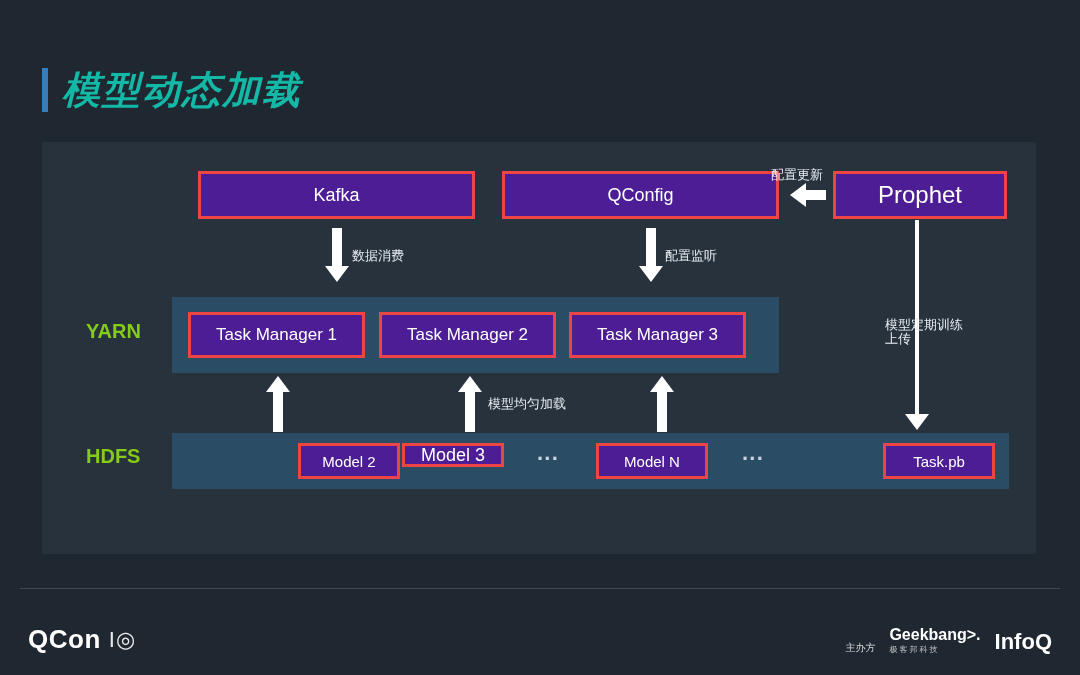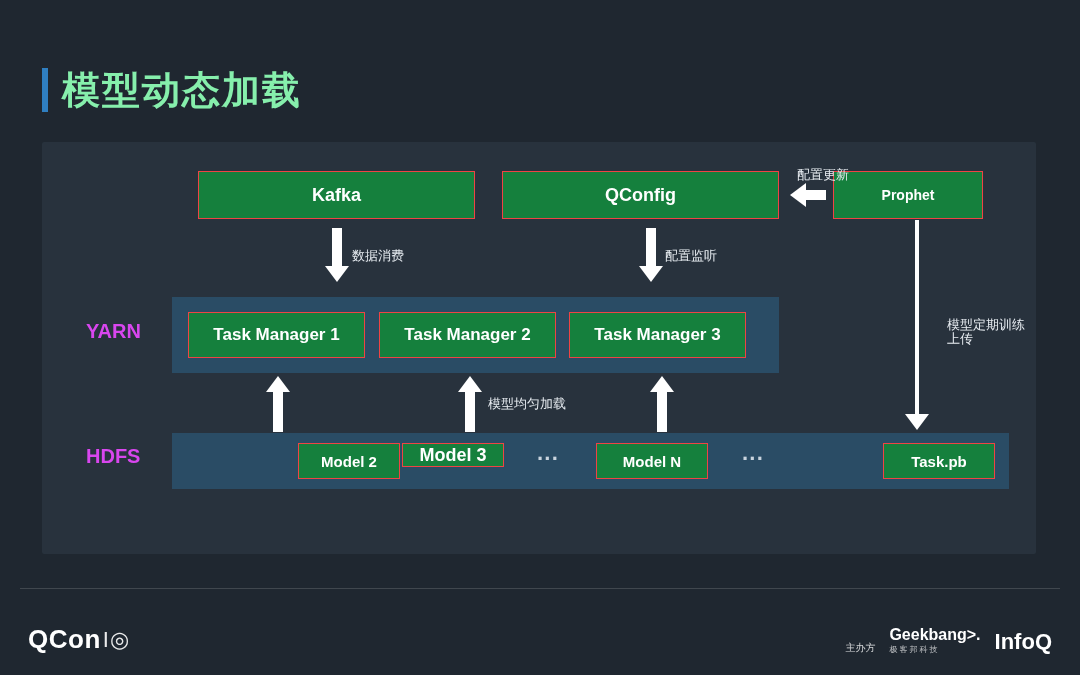--- a/index.html
+++ b/index.html
@@ -16,45 +16,46 @@
     height: 44px;
     display: flex;
     align-items: center;
   }
   .title-bar .accent {
     width: 6px; height: 44px;
     background: #2f7fc1;
     margin-right: 14px;
   }
   .title-bar .title {
-    color: #86efac;
+    color: #14b8a6;
     font-size: 38px;
     font-weight: 700;
     letter-spacing: 2px;
+    font-style: italic;
   }
   .panel {
     position: absolute;
     left: 42px; top: 142px;
     width: 994px; height: 412px;
     background: #28323d;
     border-radius: 2px;
   }
   .box {
     position: absolute;
-    background: #15803d;
-    border: 1px solid #ef4444;
+    background: #4c1d95;
+    border: 3px solid #ef4444;
     display: flex;
     align-items: center;
     justify-content: center;
-    font-weight: 700;
+    font-weight: 400;
     color: #fff;
   }
   .box.w-kafka   { left: 156px; top: 29px;  width: 277px; height: 48px; font-size: 18px; }
   .box.w-qconfig { left: 460px; top: 29px;  width: 277px; height: 48px; font-size: 18px; }
-  .box.w-prophet { left: 791px; top: 29px;  width: 150px; height: 48px; font-size: 14px; }
+  .box.w-prophet { left: 791px; top: 29px;  width: 174px; height: 48px; font-size: 24px; }
 
   .yarn-frame {
     position: absolute;
     left: 130px; top: 155px;
     width: 607px; height: 76px;
     background: #2a4c65;
     border: 1px solid #2a4c65;
   }
   .box.tm1 { left: 146px; top: 170px; width: 177px; height: 46px; font-size: 17px; }
   .box.tm2 { left: 337px; top: 170px; width: 177px; height: 46px; font-size: 17px; }
@@ -70,30 +71,30 @@
   .box.m1 { left: 142px; top: 301px; width: 102px; height: 36px; font-size: 15px; }
   .box.m2 { left: 256px; top: 301px; width: 102px; height: 36px; font-size: 15px; }
   .box.m3 { left: 360px; top: 301px; width: 102px; height: 24px; font-size: 18px; }
   .box.mn { left: 554px; top: 301px; width: 112px; height: 36px; font-size: 15px; }
   .box.mpb{ left: 841px; top: 301px; width: 112px; height: 36px; font-size: 15px; }
 
   .dots { position:absolute; color:#c9d4de; font-size: 22px; font-weight:700; }
   .dots.d1 { left: 495px; top: 304px; }
   .dots.d2 { left: 700px; top: 304px; }
 
-  .sec-label { position:absolute; color:#d946ef; font-weight:700; font-size:20px; }
+  .sec-label { position:absolute; color:#84cc16; font-weight:700; font-size:20px; }
   .sec-label.yarn { left: 44px; top: 178px; }
   .sec-label.hdfs { left: 44px; top: 303px; }
 
   .anno { position:absolute; color:#e8edf2; font-size: 13px; }
   .anno.a1 { left: 310px; top: 105px; }
   .anno.a2 { left: 623px; top: 105px; }
-  .anno.a3 { left: 755px; top: 24px; text-align: right; }
+  .anno.a3 { left: 729px; top: 24px; text-align: right; }
   .anno.a4 { left: 446px; top: 253px; }
-  .anno.a5 { left: 905px; top: 176px; width:90px; line-height:1.1;}
+  .anno.a5 { left: 843px; top: 176px; width:90px; line-height:1.1;}
 
   .arrow { position:absolute; }
   .arrow .shaft { position:absolute; background:#fff; }
   .arrow .head  { position:absolute; width:0; height:0; }
 
   .arrow.v1 { left: 286px; top: 86px; width: 18px; height: 56px; }
   .arrow.v1 .shaft { left:4px; top:0; width:10px; height:40px; }
   .arrow.v1 .head  { left:-3px; top:38px; border-left:12px solid transparent; border-right:12px solid transparent; border-top:16px solid #fff; }
 
   .arrow.v2 { left: 600px; top: 86px; width: 18px; height: 56px; }
@@ -119,21 +120,21 @@
   .arrow.long { left: 866px; top: 78px; width: 18px; height: 212px; }
   .arrow.long .shaft { left:7px; top:0; width:4px; height:196px; }
   .arrow.long .head  { left:-3px; top:194px; border-left:12px solid transparent; border-right:12px solid transparent; border-top:16px solid #fff; }
 
   .footer-line {
     position:absolute; left:20px; right:20px; top: 588px;
     height:1px; background: rgba(255,255,255,0.15);
   }
   .footer-left {
     position:absolute; left:28px; bottom:20px;
-    display:flex; align-items:center; gap:2px;
+    display:flex; align-items:center; gap:8px;
   }
   .footer-left .qcon { font-weight:800; font-size:26px; letter-spacing:0.5px; }
   .footer-left .io   { font-weight:300; font-size:22px; opacity:0.9; letter-spacing:1px;}
   .footer-right {
     position:absolute; right:28px; bottom:20px;
     display:flex; align-items:flex-end; gap:14px;
   }
   .footer-right .host { font-size:10px; opacity:0.8; }
   .footer-right .geek { font-weight:700; font-size:16px; }
   .footer-right .geek .sub { display:block; font-size:8px; font-weight:400; opacity:0.7; letter-spacing:2px;}

